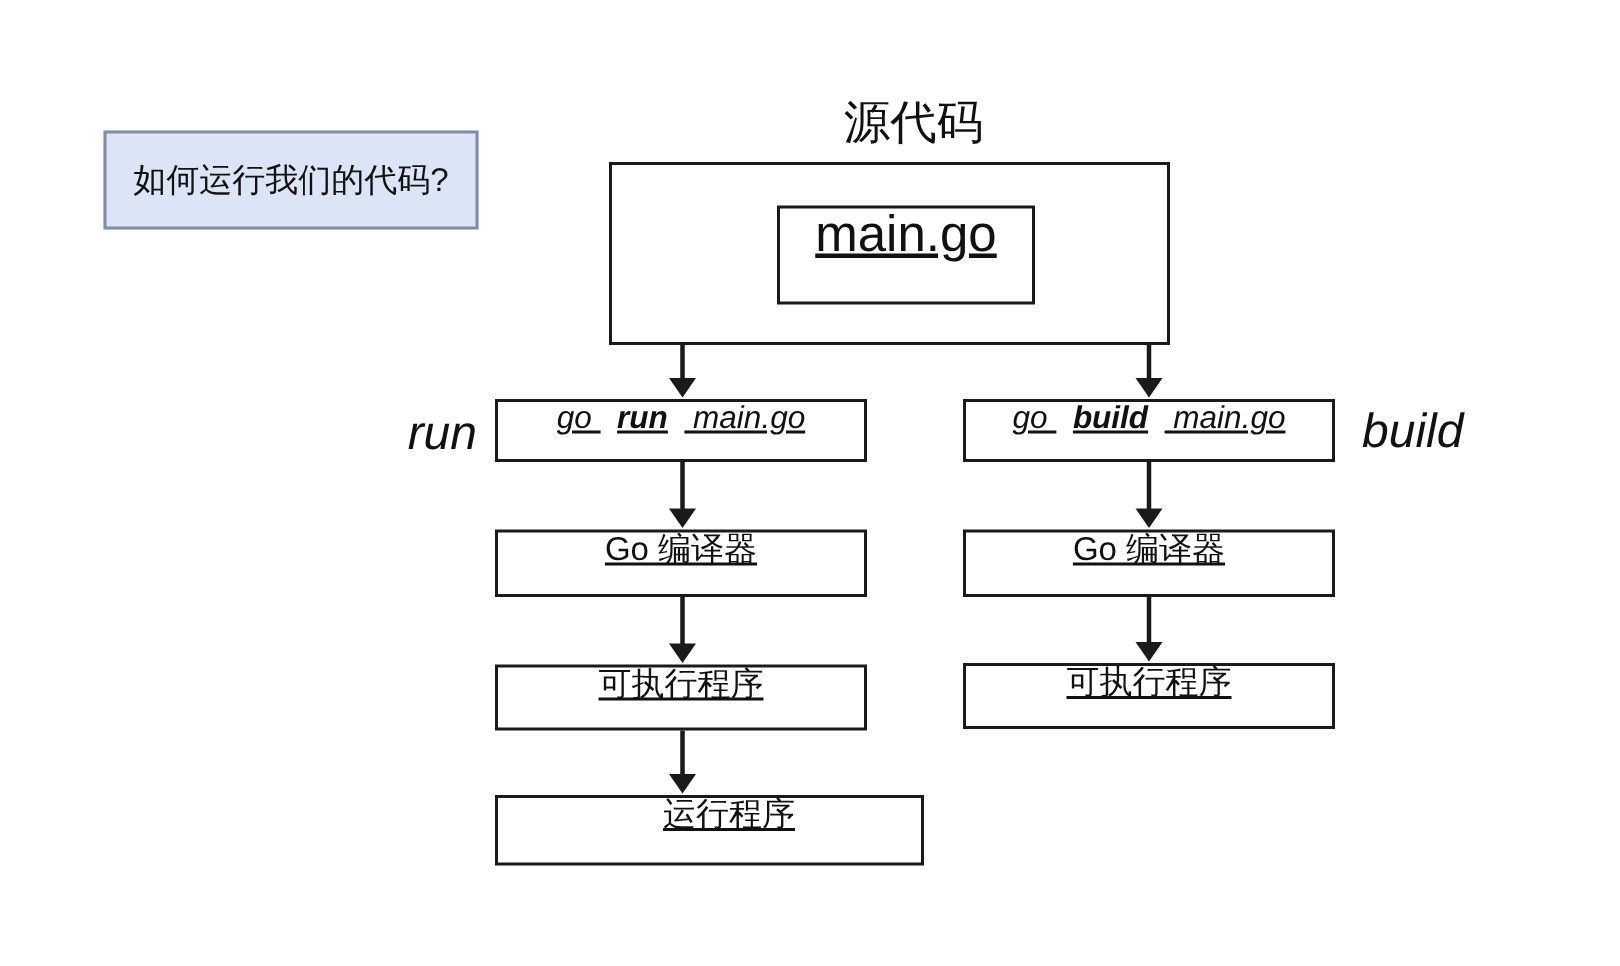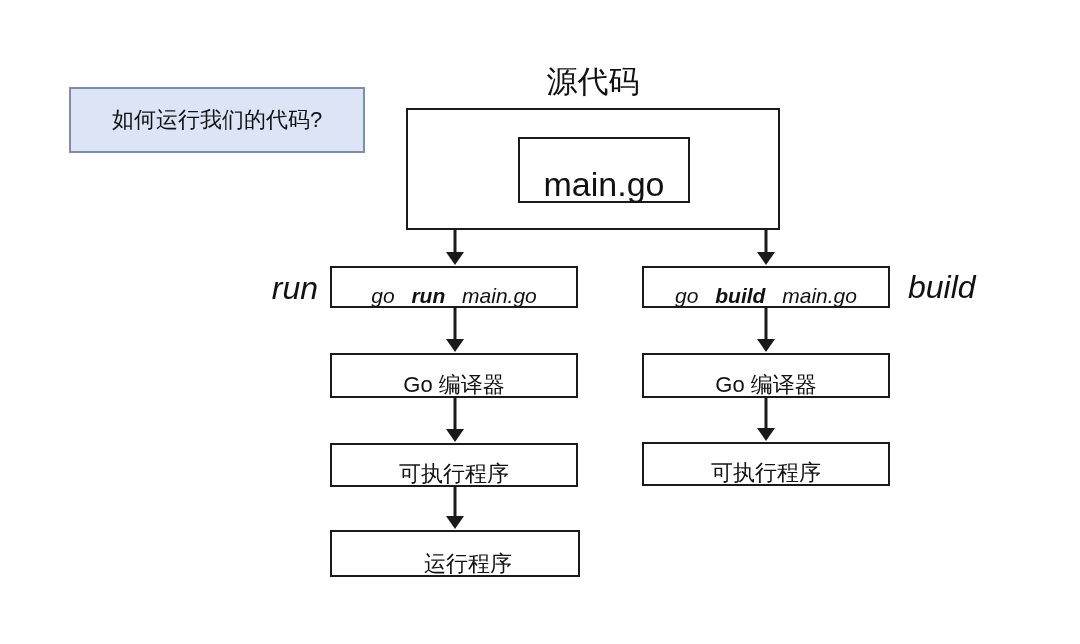--- a/index.html
+++ b/index.html
@@ -20,40 +20,41 @@
     height:644px;
     background:var(--background);
     overflow:hidden;
   }
   .node{
     position:absolute;
     box-sizing:border-box;
     background:#ffffff;
     border:2px solid var(--box_border);
     display:flex;
-    align-items:flex-end;
+    align-items:flex-start;
     justify-content:center;
     color:var(--text);
     font-size:22px;
     line-height:1;
     white-space:nowrap;
+    text-decoration:underline;
   }
   .question-box{
     position:absolute;
-    left:69px;top:87px;width:296px;height:66px;
+    left:69px;top:87px;width:250px;height:66px;
     box-sizing:border-box;
     background:var(--question_fill);
     border:2px solid var(--question_border);
     display:flex;align-items:center;justify-content:center;
     font-size:22px;color:var(--text);
     white-space:nowrap;
   }
   .diagram-title{
     position:absolute;
-    left:406px;top:62px;width:374px;height:40px;
+    left:422px;top:62px;width:374px;height:40px;
     text-align:center;
     font-size:31px;
     color:var(--text);
     line-height:40px;
   }
   .source-box{
     position:absolute;
     left:406px;top:108px;width:374px;height:122px;
     box-sizing:border-box;
     background:#ffffff;
@@ -100,21 +101,21 @@
     border-right:9px solid transparent;
     border-top:13px solid var(--box_border);
   }
   
   .n-run-cmd{left:330px;top:266px;width:248px;height:42px;}
   .n-build-cmd{left:642px;top:266px;width:248px;height:42px;}
   .n-run-compiler{left:330px;top:353px;width:248px;height:45px;}
   .n-build-compiler{left:642px;top:353px;width:248px;height:45px;}
   .n-run-exec{left:330px;top:443px;width:248px;height:44px;}
   .n-build-exec{left:642px;top:442px;width:248px;height:44px;}
-  .n-run-program{left:330px;top:530px;width:250px;height:47px;padding-left:26px;}
+  .n-run-program{left:330px;top:530px;width:286px;height:47px;padding-left:26px;}
   .a1{left:446px;top:230px;height:35px;}
   .a2{left:757px;top:230px;height:35px;}
   .a3{left:446px;top:308px;height:44px;}
   .a4{left:757px;top:308px;height:44px;}
   .a5{left:446px;top:398px;height:44px;}
   .a6{left:757px;top:398px;height:43px;}
   .a7{left:446px;top:487px;height:42px;}
 </style>
 </head>
 <body>

